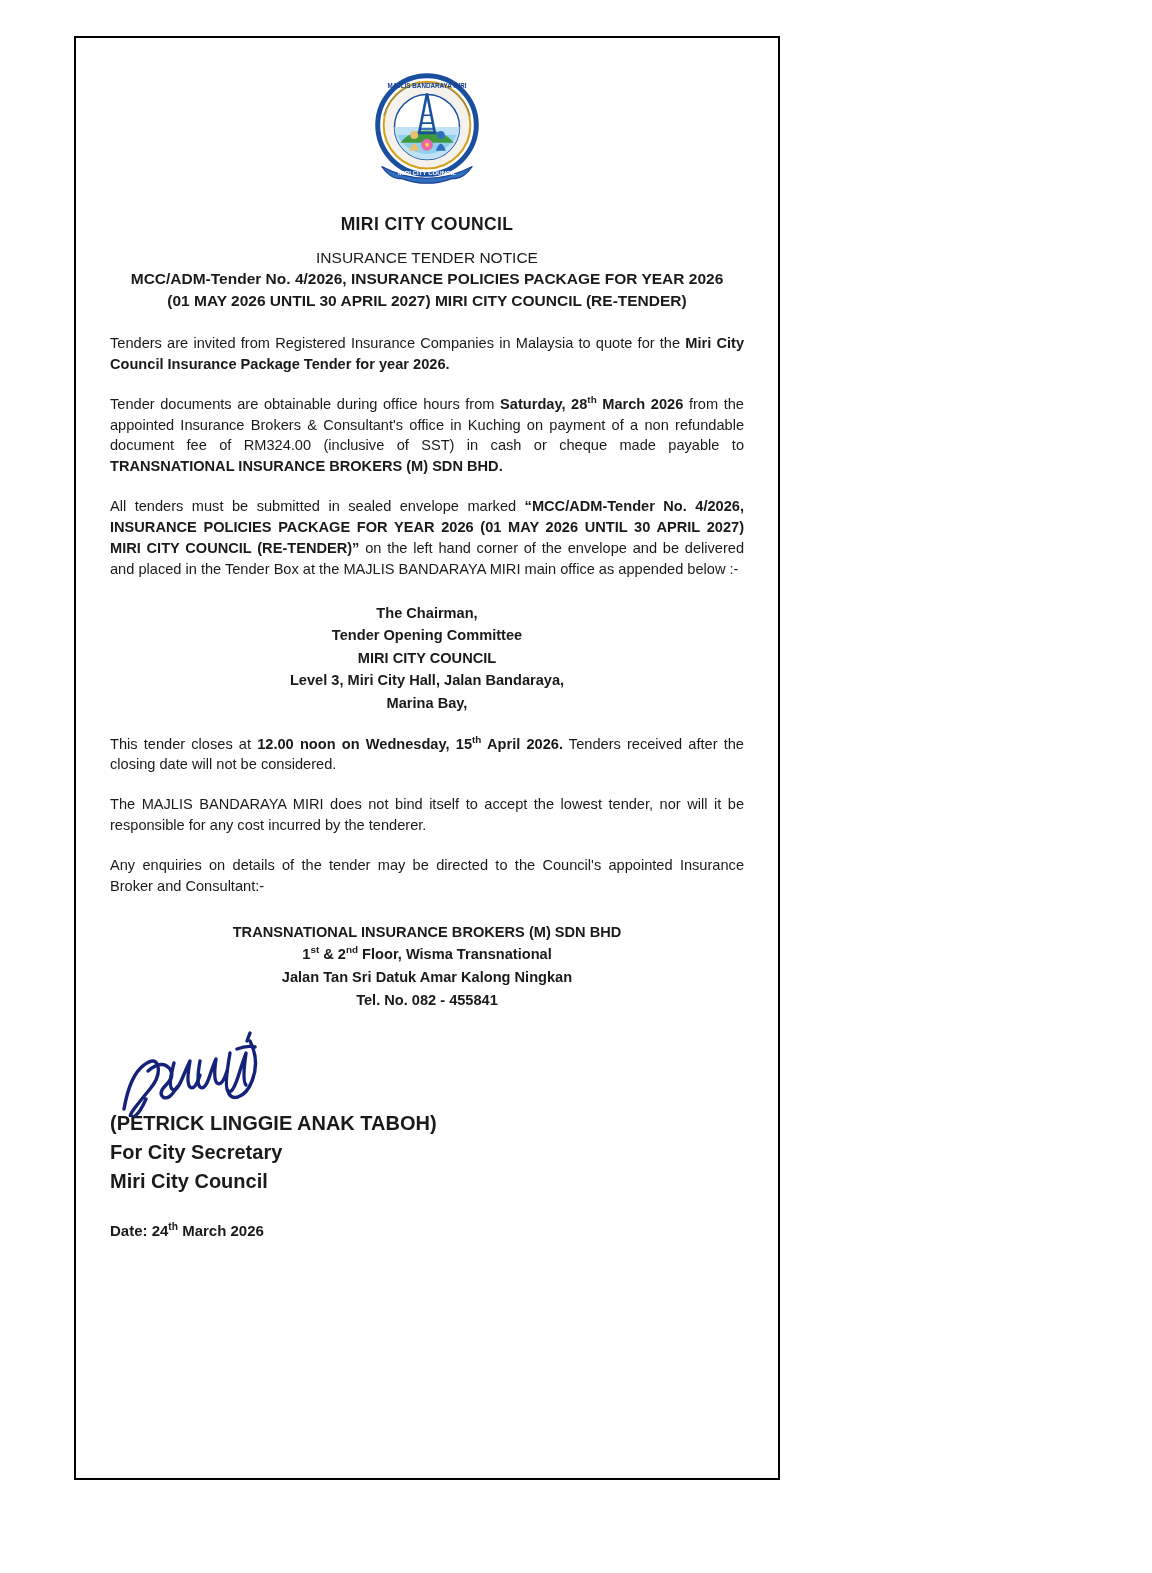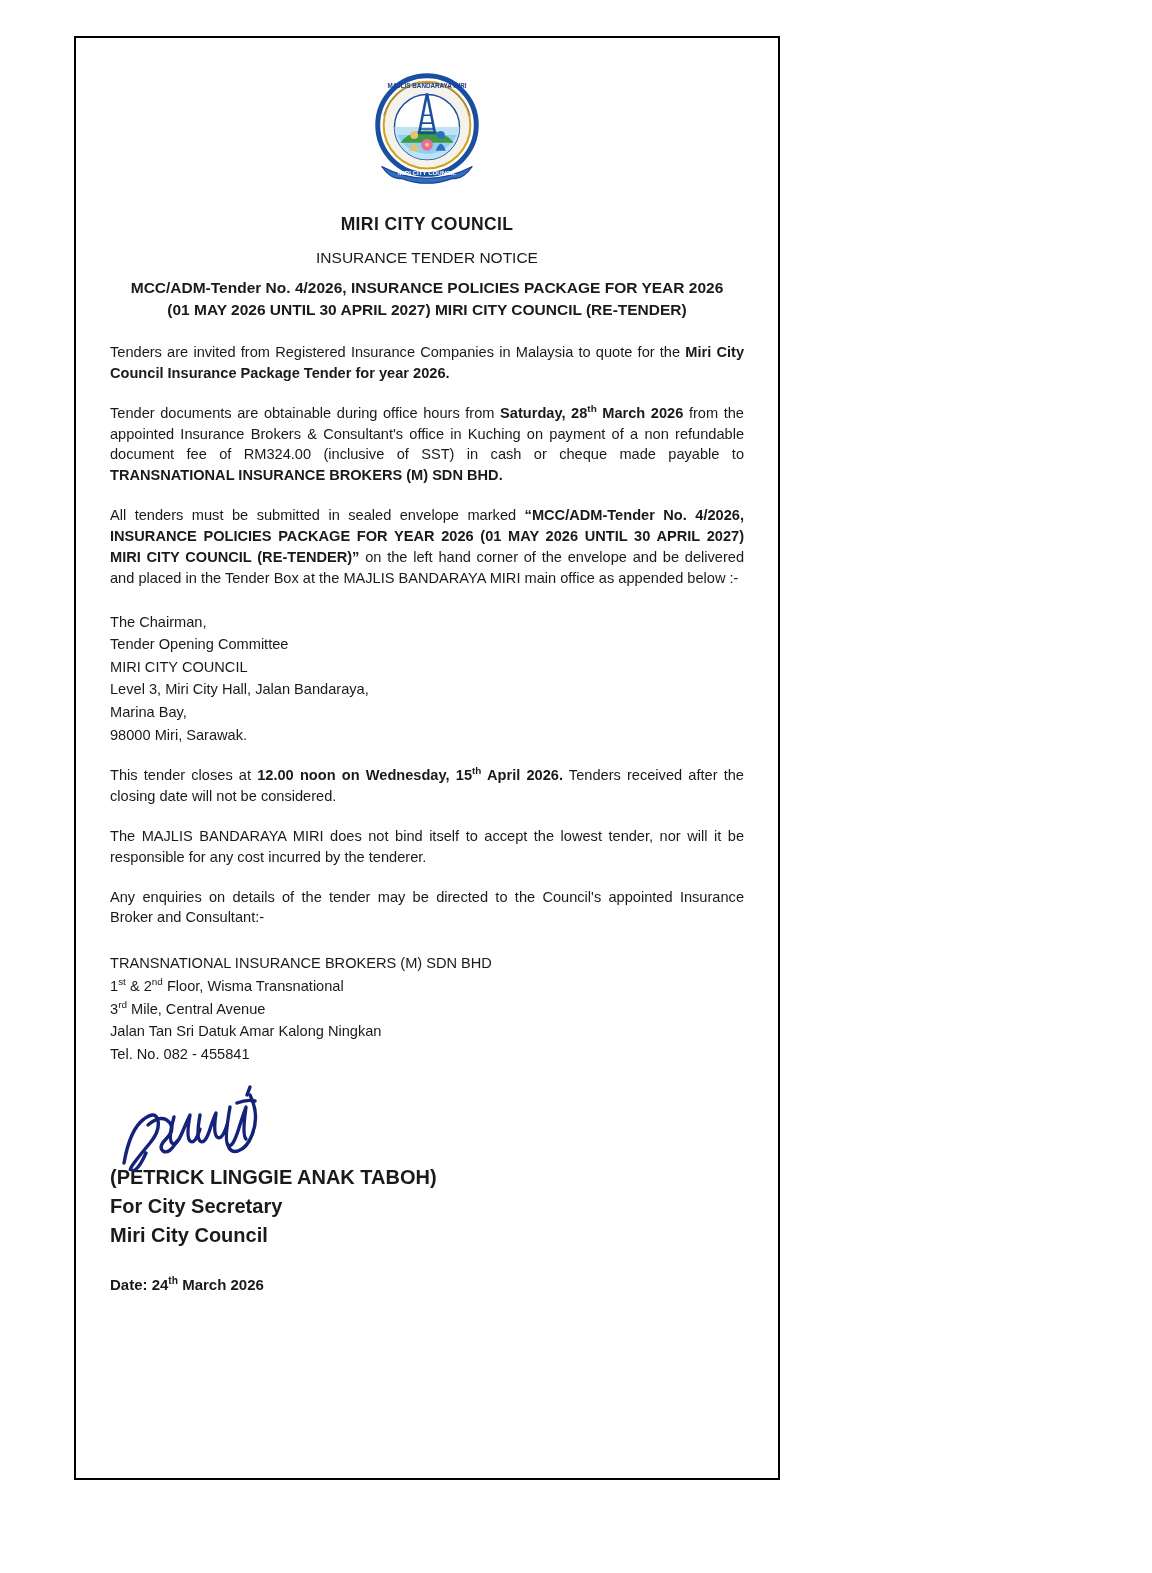--- a/index.html
+++ b/index.html
@@ -54,21 +54,21 @@
     text-align: center;
     font-size: 15.5px;
     margin-top: 14px;
     font-weight: normal;
   }
   .notice-title {
     text-align: center;
     font-size: 15.5px;
     font-weight: bold;
     line-height: 1.45;
-    margin-top: 10px;
+    margin-top: 1px;
     padding: 0 10px;
   }
 
   
   p.body {
     font-size: 14.6px;
     line-height: 1.43;
     text-align: justify;
     margin: 19px 0 0 0;
   }
@@ -76,22 +76,23 @@
   b { font-weight: bold; }
   .u { }
   sup {
     font-size: 0.68em;
     vertical-align: super;
     line-height: 0;
   }
 
   
   .addr {
+    text-align: center;
     font-size: 14.6px;
-    font-weight: normal;
+    font-weight: bold;
     line-height: 1.55;
     margin-top: 22px;
   }
   .addr.second { margin-top: 24px; }
   .addr div { white-space: nowrap; }
 
   
   .sig-area {
     margin-top: 10px;
     position: relative;
@@ -178,35 +179,33 @@
     <p class="body">
       <span>All tenders must be submitted in sealed envelope marked </span><b>“MCC/ADM-Tender No. 4/2026, INSURANCE POLICIES PACKAGE FOR YEAR 2026 (01 MAY 2026 UNTIL 30 APRIL 2027) MIRI CITY COUNCIL (RE-TENDER)”</b><span> on the left hand corner of the envelope and be delivered and placed in the Tender Box at the MAJLIS BANDARAYA MIRI main office as appended below :-</span>
     </p>
 
     <div class="addr">
       <div>The Chairman,</div>
       <div>Tender Opening Committee</div>
       <div>MIRI CITY COUNCIL</div>
       <div>Level 3, Miri City Hall, Jalan Bandaraya,</div>
       <div>Marina Bay,</div>
-      <div>98000 Miri, Sarawak.</div>
     </div>
 
     <p class="body">
       <span>This tender closes at </span><b class="u"><span>12.00 noon on Wednesday, 15</span><sup>th</sup><span> April 2026.</span></b><span> Tenders received after the closing date will not be considered.</span>
     </p>
 
     <p class="body">The MAJLIS BANDARAYA MIRI does not bind itself to accept the lowest tender, nor will it be responsible for any cost incurred by the tenderer.</p>
 
     <p class="body">Any enquiries on details of the tender may be directed to the Council's appointed Insurance Broker and Consultant:-</p>
 
     <div class="addr second">
       <div>TRANSNATIONAL INSURANCE BROKERS (M) SDN BHD</div>
       <div><span>1</span><sup>st</sup><span> &amp; 2</span><sup>nd</sup><span> Floor, Wisma Transnational</span></div>
-      <div><span>3</span><sup>rd</sup><span> Mile, Central Avenue</span></div>
       <div>Jalan Tan Sri Datuk Amar Kalong Ningkan</div>
       <div>Tel. No. 082 - 455841</div>
     </div>
 
     <div class="sig-area">
       <svg class="signature" viewBox="0 0 250 90" aria-hidden="true">
         <g fill="none" stroke="#14227a" stroke-width="3.4" stroke-linecap="round" stroke-linejoin="round">
           <path d="M146 6 l-3 8"></path>
           <path d="M133 22 q10 -4 18 -2"></path>
           <path d="M20 82 q6 -34 20 -44 q12 -9 14 2 q2 10 -8 22 q-10 12 -16 20 q-6 8 -2 8 q6 0 14 -18"></path>

